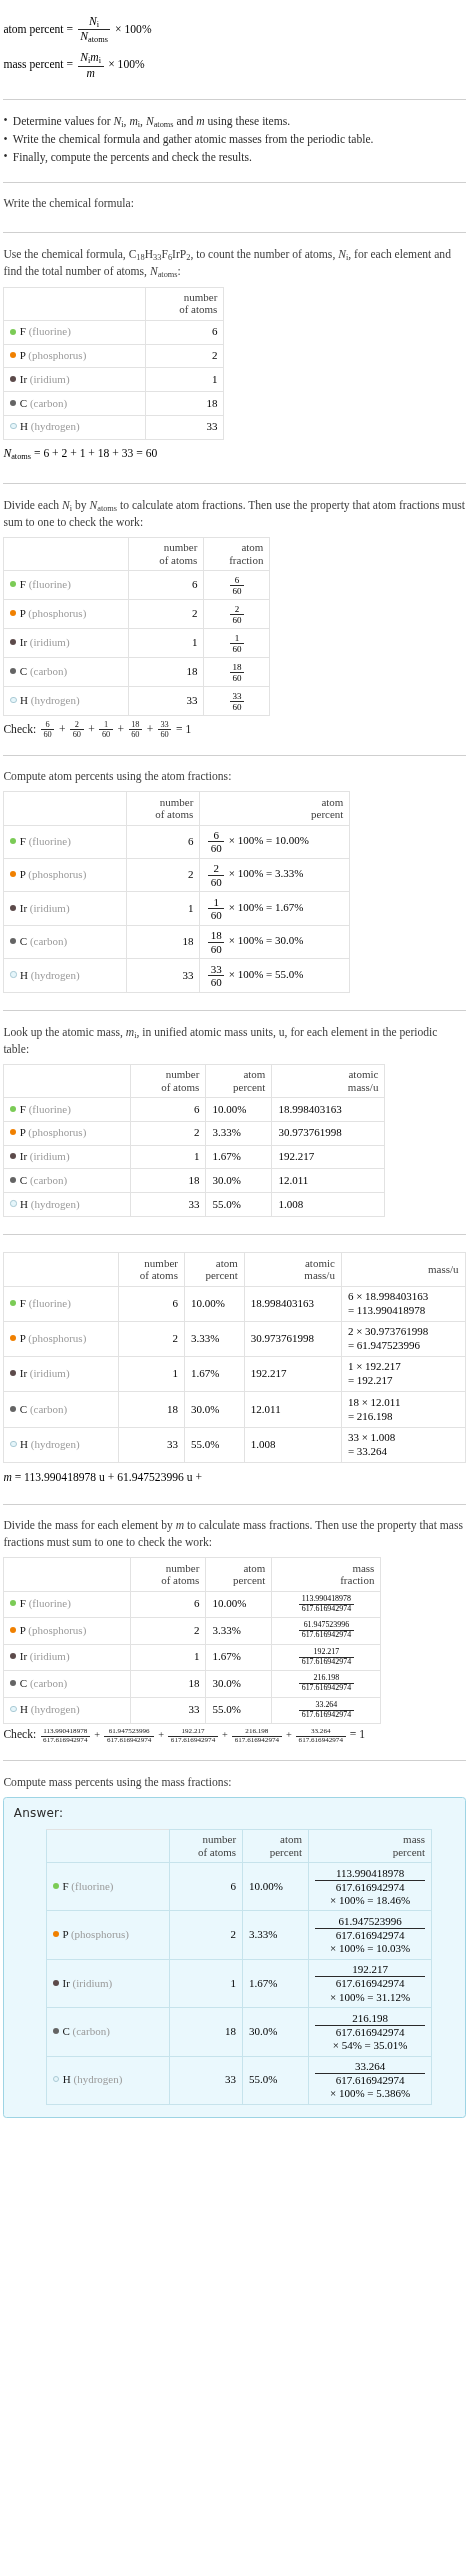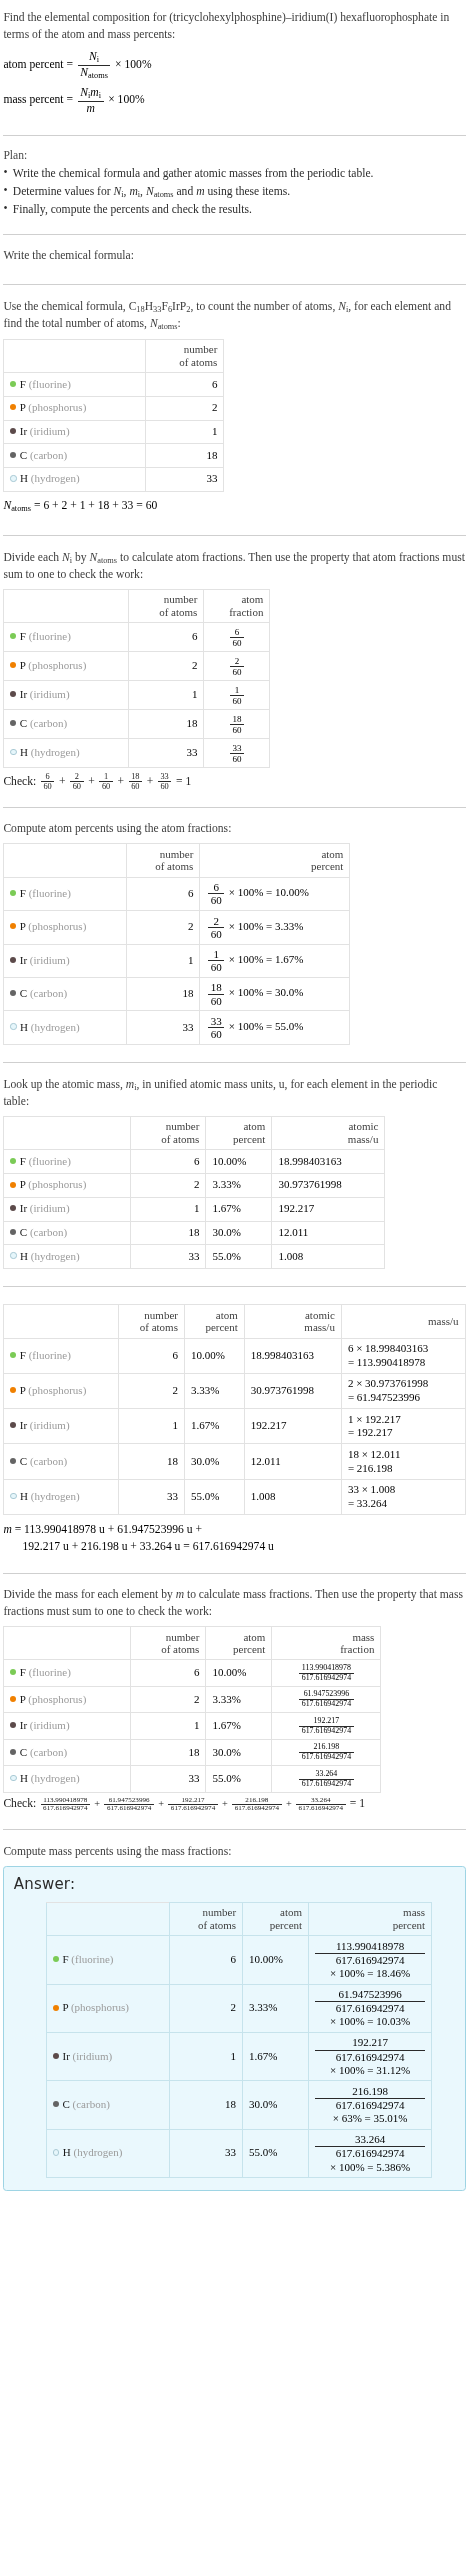--- a/index.html
+++ b/index.html
@@ -88,42 +88,41 @@
   
   .answer {
     border: 0.9px solid #9ed4e4;
     border-radius: 3.4px;
     background: #eaf8fd;
     padding: 6.9px 7.7px 8.6px 7.7px;
     margin-top: 5.2px;
   }
   .answer-label {
     font-family: "DejaVu Sans", "Liberation Sans", sans-serif;
-    font-size: 15px;
+    font-size: 12px;
     color: #2b2b2b;
     margin: 0.9px 0 6px 1.7px;
     letter-spacing: 0.2px;
   }
   .answer table.grid { margin-left: 34px; }
   .answer table.grid td { border-color: #c6e3ec; }
   .answer table.grid thead td { color: #3f3f3f; }
 
   .masscell { text-align: center; line-height: 1.2; white-space: nowrap; }
   .masscell .fbar { border-top: 0.9px solid #2a2a2a; }
   .masscell .tail { display: block; text-align: center; }
   .mulcell { line-height: 1.25; white-space: nowrap; }
   .nowrap { white-space: nowrap; }
 </style>
 </head>
 <body>
 
 <div class="page">
 
   <div class="step">
-    <div class="prose">Find the elemental composition for (tricyclohexylphosphine)–iridium(I) hexafluorophosphate in terms of the atom and mass percents:</div>
 
     <div class="eqline math">
       <span>atom percent =</span>
       <span class="frac">
         <span class="num"><i class="v">N</i><span class="sub">i</span></span>
         <span class="den"><i class="v">N</i><span class="sub">atoms</span></span>
       </span>
       <span>× 100%</span>
     </div>
 
@@ -133,24 +132,23 @@
         <span class="num"><i class="v">N</i><span class="sub">i</span><i class="v">m</i><span class="sub">i</span></span>
         <span class="den"><i class="v">m</i></span>
       </span>
       <span>× 100%</span>
     </div>
   </div>
 
   <hr class="hr">
 
   <div class="step">
-    <div class="planhead">Plan:</div>
     <ul class="plan">
+      <li>Determine values for <i class="v">N</i><span class="sub">i</span>, <i class="v">m</i><span class="sub">i</span>, <i class="v">N</i><span class="sub">atoms</span> and <i class="v">m</i> using these items.</li>
       <li>Write the chemical formula and gather atomic masses from the periodic table.</li>
-      <li>Determine values for <i class="v">N</i><span class="sub">i</span>, <i class="v">m</i><span class="sub">i</span>, <i class="v">N</i><span class="sub">atoms</span> and <i class="v">m</i> using these items.</li>
       <li>Finally, compute the percents and check the results.</li>
     </ul>
   </div>
 
   <hr class="hr">
 
   <div class="step">
     <div class="prose">Write the chemical formula:</div>
   </div>
 
@@ -394,21 +392,20 @@
           <td class="lft">55.0%</td>
           <td class="lft">1.008</td>
           <td class="mulcell"><span>33 × 1.008</span><br><span>= 33.264</span></td>
         </tr>
       </tbody>
     </table>
 
     <div class="eqblock math">
       <i class="v">m</i>
       <span>= 113.990418978 u + 61.947523996 u +</span>
-      <span class="l2">192.217 u + 216.198 u + 33.264 u = 617.616942974 u</span>
     </div>
   </div>
 
   <hr class="hr">
 
   <div class="step">
     <div class="prose">Divide the mass for each element by <i class="v">m</i> to calculate mass fractions. Then use the property that mass fractions must sum to one to check the work:</div>
 
     <table class="grid">
       <thead>
@@ -512,21 +509,21 @@
               <span class="tail">× 100% = 31.12%</span>
             </td>
           </tr>
           <tr>
             <td class="elem"><span class="dot" style="background:#646464"></span><span class="sym">C</span> <span>(carbon)</span></td>
             <td class="num">18</td>
             <td class="lft">30.0%</td>
             <td class="masscell">
               <span>216.198</span>
               <span class="fbar" style="display:block">617.616942974</span>
-              <span class="tail">× 63% = 35.01%</span>
+              <span class="tail">× 54% = 35.01%</span>
             </td>
           </tr>
           <tr>
             <td class="elem"><span class="dot hollow"></span><span class="sym">H</span> <span>(hydrogen)</span></td>
             <td class="num">33</td>
             <td class="lft">55.0%</td>
             <td class="masscell">
               <span>33.264</span>
               <span class="fbar" style="display:block">617.616942974</span>
               <span class="tail">× 100% = 5.386%</span>

